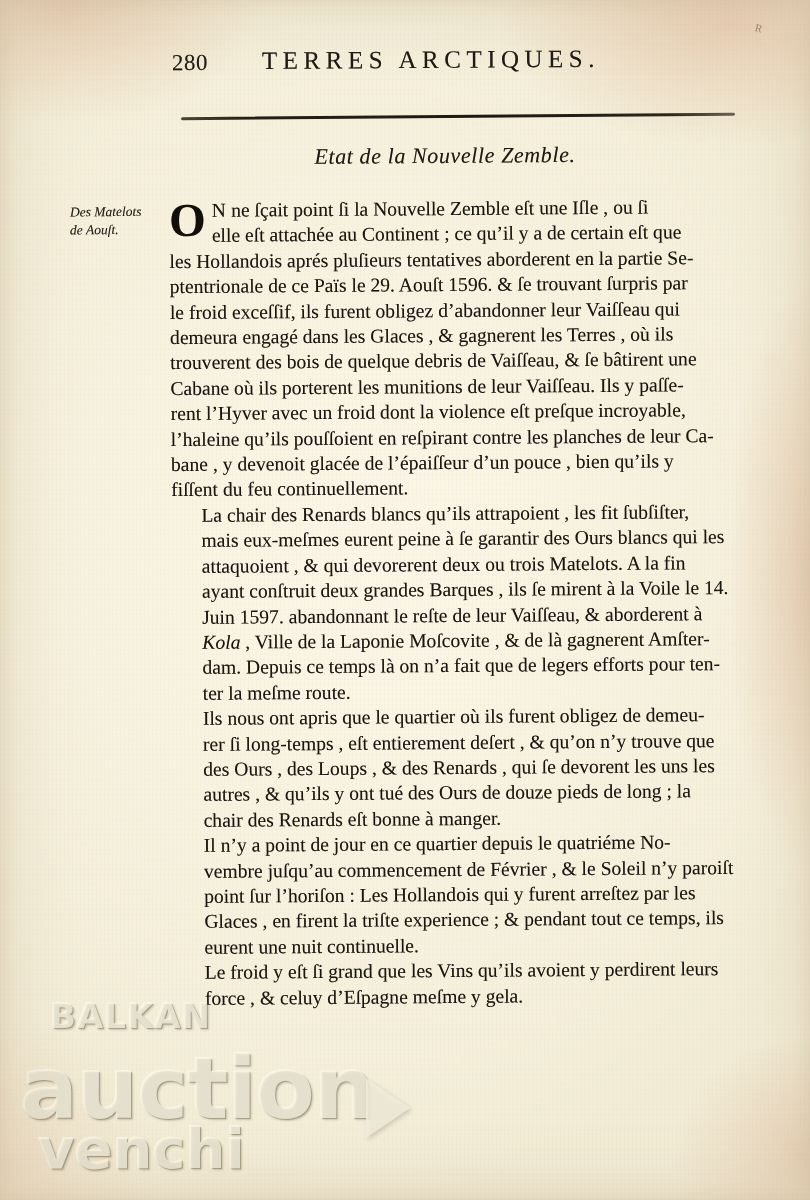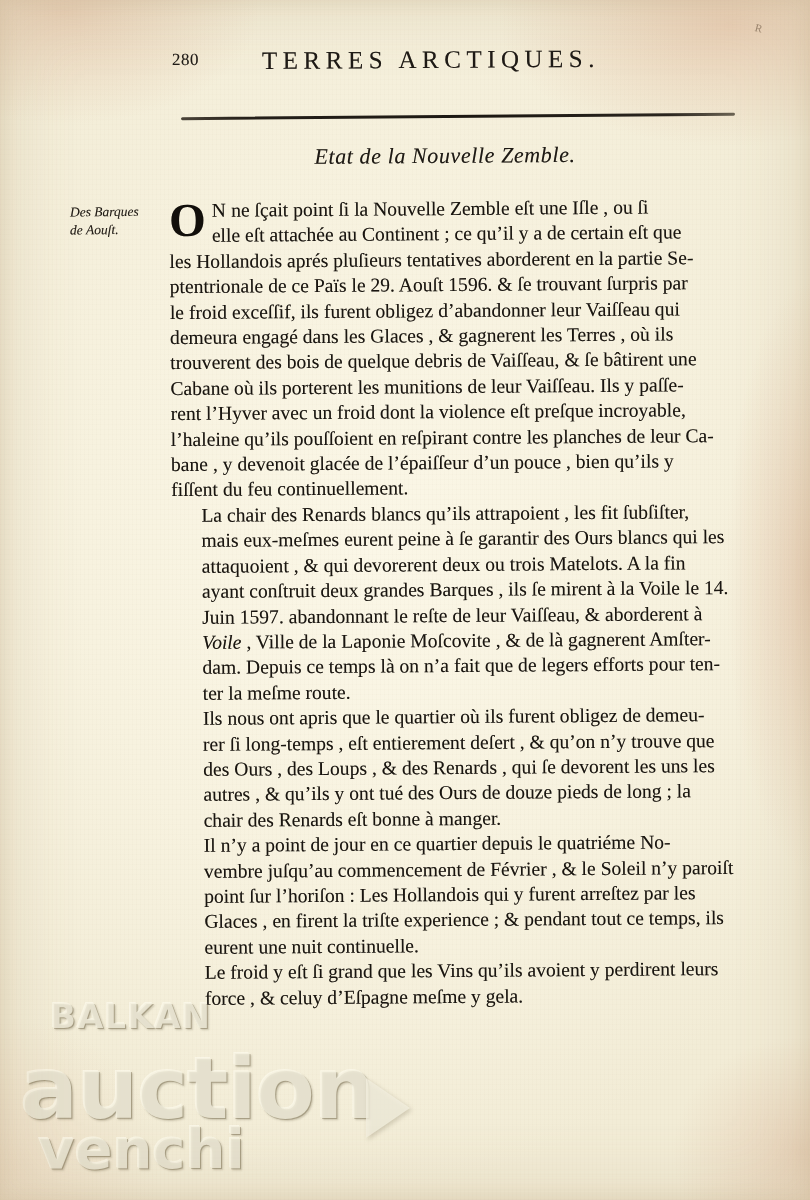--- a/index.html
+++ b/index.html
@@ -27,21 +27,21 @@
   }
   #vignette{
     position:absolute;inset:0;pointer-events:none;
     box-shadow:inset 0 0 70px rgba(170,140,100,.25), inset 0 0 18px rgba(180,150,110,.18);
   }
 
   
   #head{position:absolute;left:0;top:46px;width:810px;height:44px;}
   #folio{
     position:absolute;left:172px;top:4px;
-    font-size:17px;color:#201c18;
+    font-size:23px;color:#201c18;
     font-family:"Liberation Serif",serif;
     letter-spacing:.5px;
     transform:rotate(-.5deg);
   }
   #runtitle{
     position:absolute;left:0;top:0;width:810px;text-align:center;
     font-size:25px;color:#1e1a16;letter-spacing:5.5px;
     font-family:"Liberation Serif",serif;
     padding-left:26px;
     transform:rotate(-.35deg);
@@ -132,21 +132,21 @@
   <div id="head">
     <div id="folio">280</div>
     <div id="runtitle">TERRES ARCTIQUES.</div>
   </div>
   <div id="cornermark">R</div>
   <div id="rule"></div>
 
   <div id="sectiontitle">Etat de la Nouvelle Zemble.</div>
 
   <div id="marginnote">
-    <span>Des Barques</span><br>
+    <span>Des Matelots</span><br>
     <span>de Aouſt.</span>
   </div>
 
   <div id="body">
 
     <p class="first">
       <span class="dropcap">O</span><span class="smallcaps">N</span><span> ne ſçait point ſi la Nouvelle Zemble eſt une Iſle , ou ſi</span>
       <span class="ln">elle eſt attachée au Continent ; ce qu’il y a de certain eſt que</span>
       <span class="ln">les Hollandois aprés pluſieurs tentatives aborderent en la partie Se-</span>
       <span class="ln">ptentrionale de ce Païs le 29. Aouſt 1596. &amp; ſe trouvant ſurpris par</span>
@@ -159,21 +159,21 @@
       <span class="ln">bane , y devenoit glacée de l’épaiſſeur d’un pouce , bien qu’ils y</span>
       <span class="ln">fiſſent du feu continuellement.</span>
     </p>
 
     <p>
       <span>La chair des Renards blancs qu’ils attrapoient , les fit ſubſiſter,</span>
       <span class="ln">mais eux-meſmes eurent peine à ſe garantir des Ours blancs qui les</span>
       <span class="ln">attaquoient , &amp; qui devorerent deux ou trois Matelots. A la fin</span>
       <span class="ln">ayant conſtruit deux grandes Barques , ils ſe mirent à la Voile le 14.</span>
       <span class="ln">Juin 1597. abandonnant le reſte de leur Vaiſſeau, &amp; aborderent à</span>
-      <span class="ln"><span class="ital">Voile</span><span> , Ville de la Laponie Moſcovite , &amp; de là gagnerent Amſter-</span></span>
+      <span class="ln"><span class="ital">Kola</span><span> , Ville de la Laponie Moſcovite , &amp; de là gagnerent Amſter-</span></span>
       <span class="ln">dam. Depuis ce temps là on n’a fait que de legers efforts pour ten-</span>
       <span class="ln">ter la meſme route.</span>
     </p>
 
     <p>
       <span>Ils nous ont apris que le quartier où ils furent obligez de demeu-</span>
       <span class="ln">rer ſi long-temps , eſt entierement deſert , &amp; qu’on n’y trouve que</span>
       <span class="ln">des Ours , des Loups , &amp; des Renards , qui ſe devorent les uns les</span>
       <span class="ln">autres , &amp; qu’ils y ont tué des Ours de douze pieds de long ; la</span>
       <span class="ln">chair des Renards eſt bonne à manger.</span>

